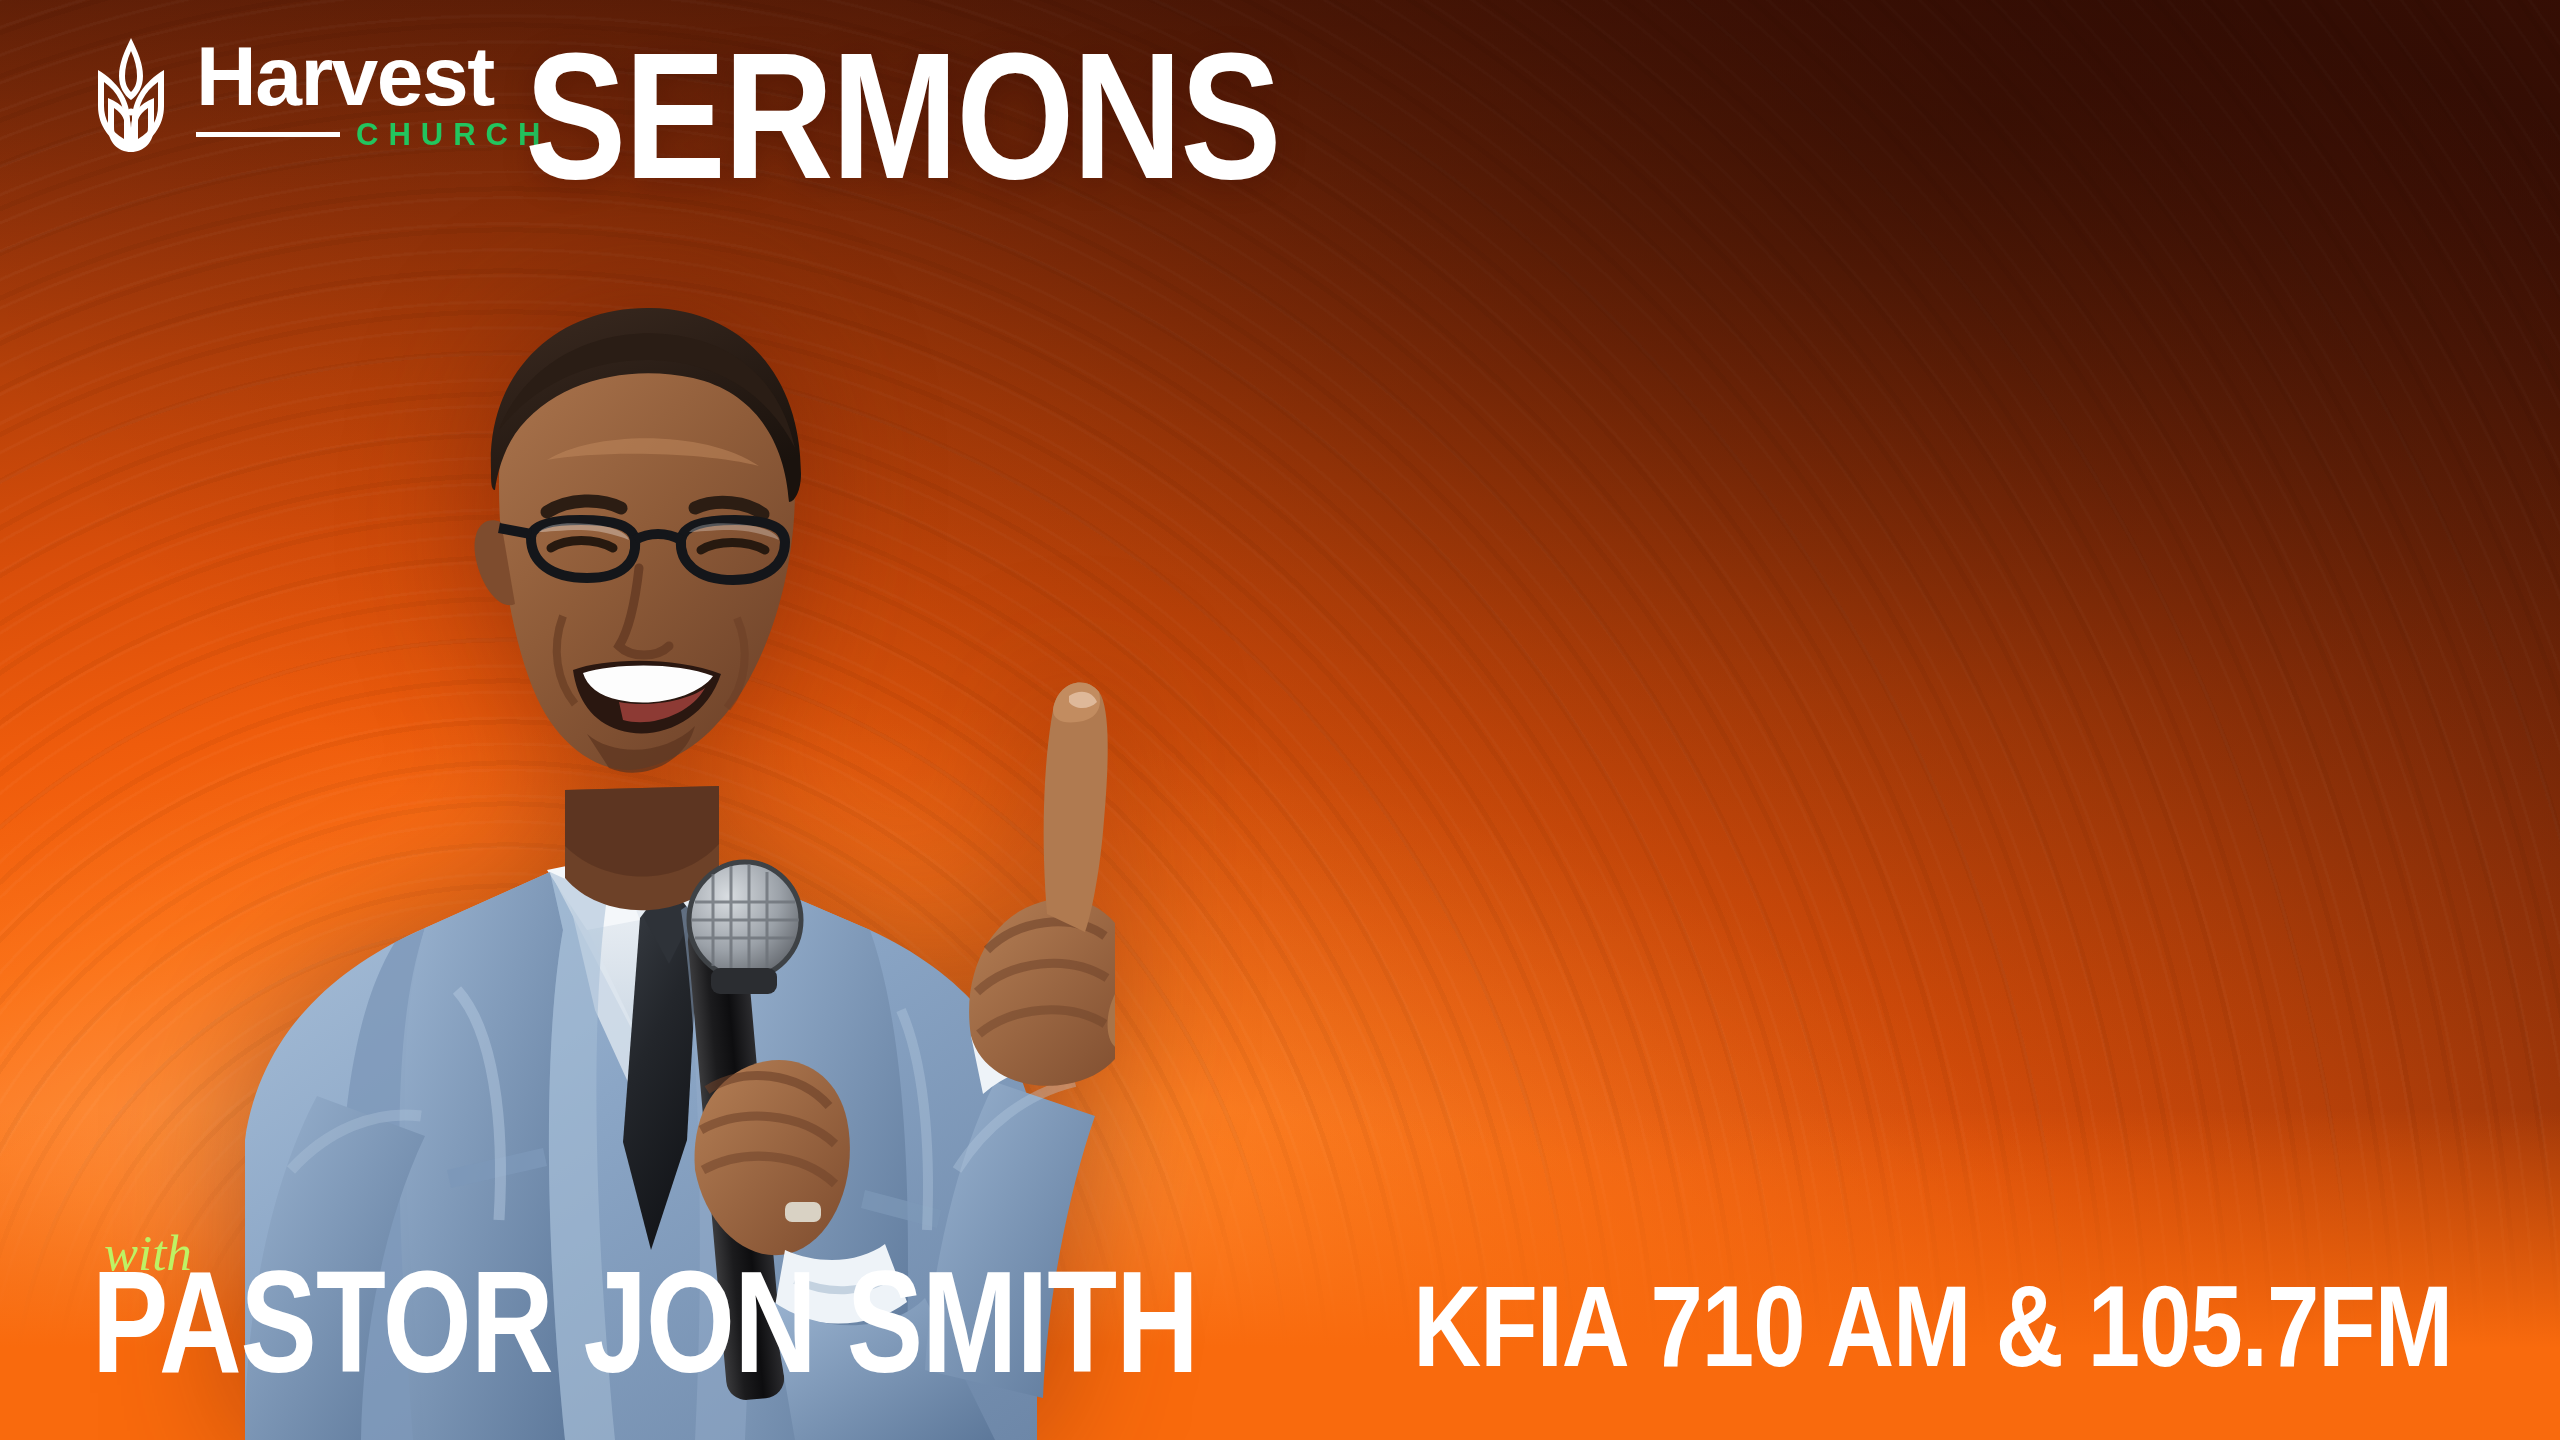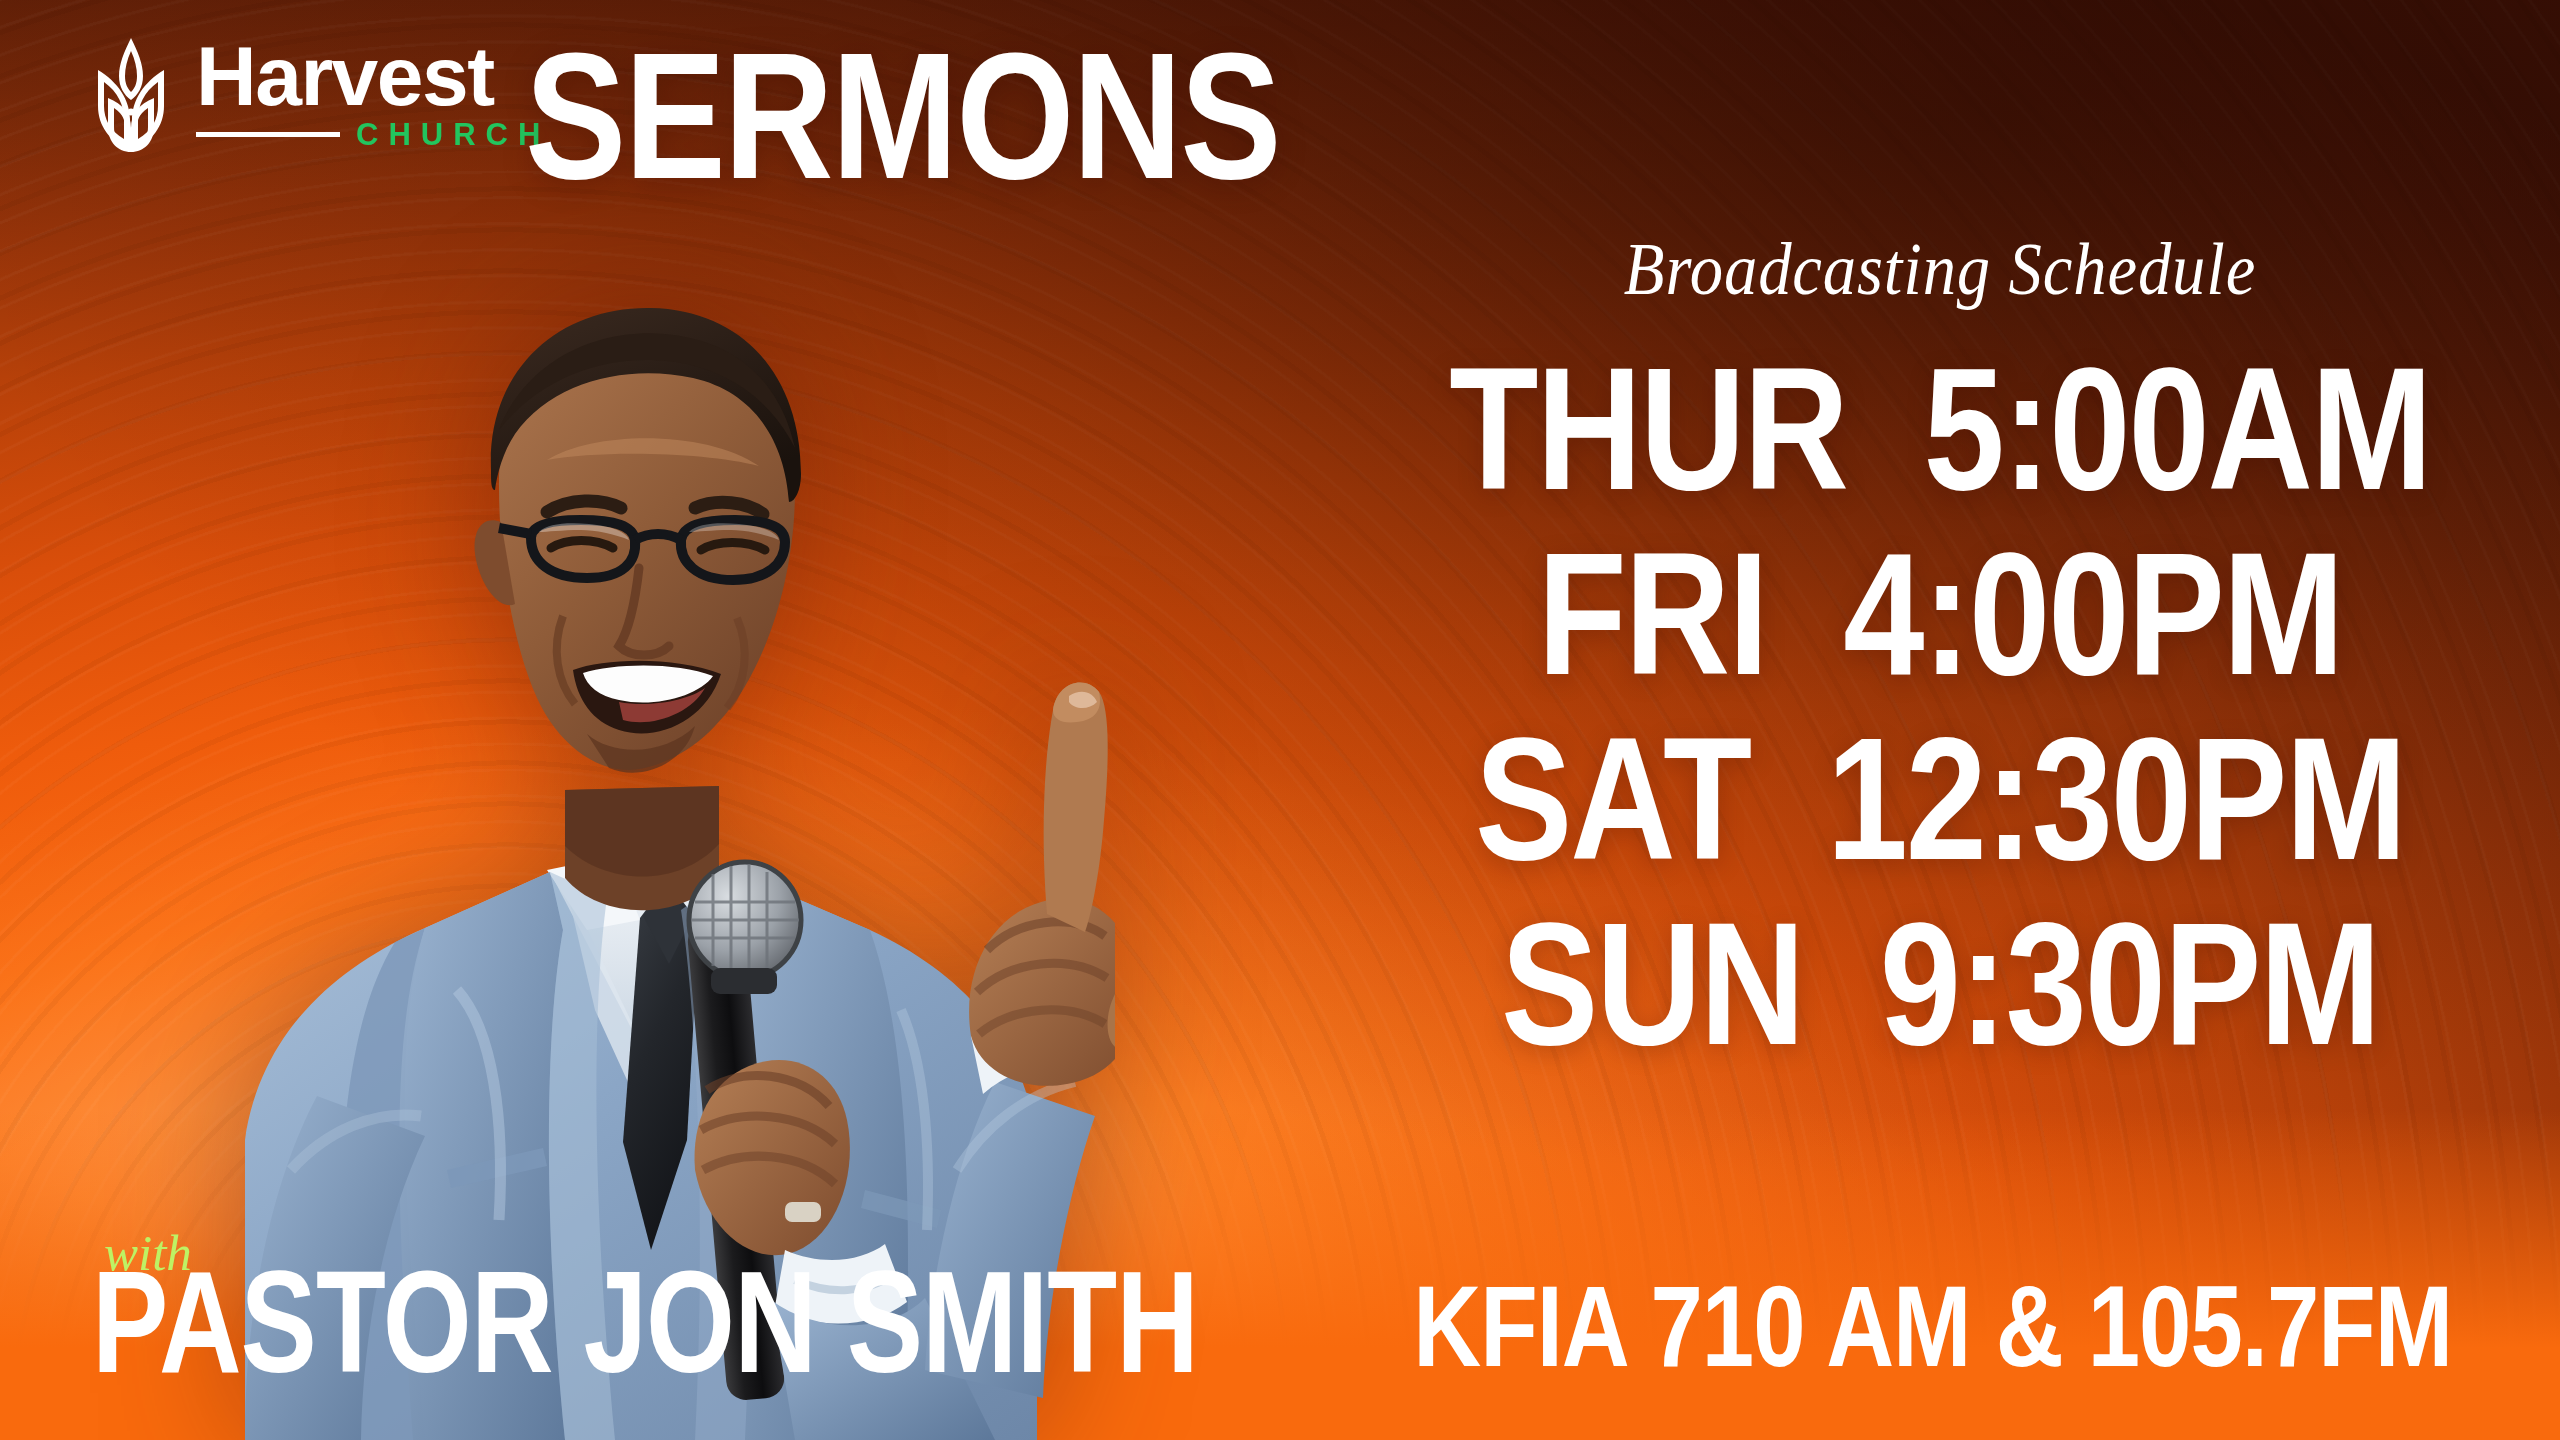--- a/index.html
+++ b/index.html
@@ -377,40 +377,20 @@
       <div class="brandname">Harvest</div>
       <div class="brandsubrow">
         <span class="brandrule"></span>
         <span class="brandsub">CHURCH</span>
       </div>
     </div>
   </div>
 
   <div class="sermons">SERMONS</div>
 
-  <div class="sched">
-    <div class="sched-title">Broadcasting Schedule</div>
-
-    <div class="sched-line">
-      <span class="day">THUR</span>
-      <span class="time">5:00AM</span>
-    </div>
-    <div class="sched-line">
-      <span class="day">FRI</span>
-      <span class="time">4:00PM</span>
-    </div>
-    <div class="sched-line">
-      <span class="day">SAT</span>
-      <span class="time">12:30PM</span>
-    </div>
-    <div class="sched-line">
-      <span class="day">SUN</span>
-      <span class="time">9:30PM</span>
-    </div>
-  </div>
 
   <div class="withwrap">
     <div class="withword">with</div>
     <div class="pastor">PASTOR JON SMITH</div>
   </div>
 
   <div class="station">KFIA 710 AM &amp; 105.7FM</div>
 
 </div>
 

